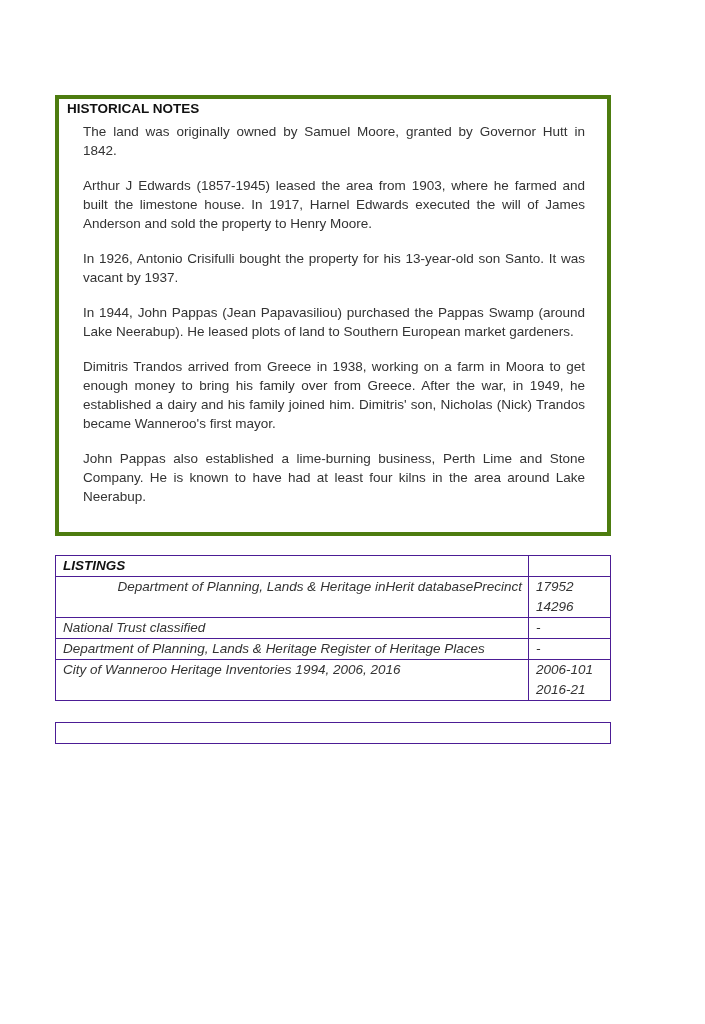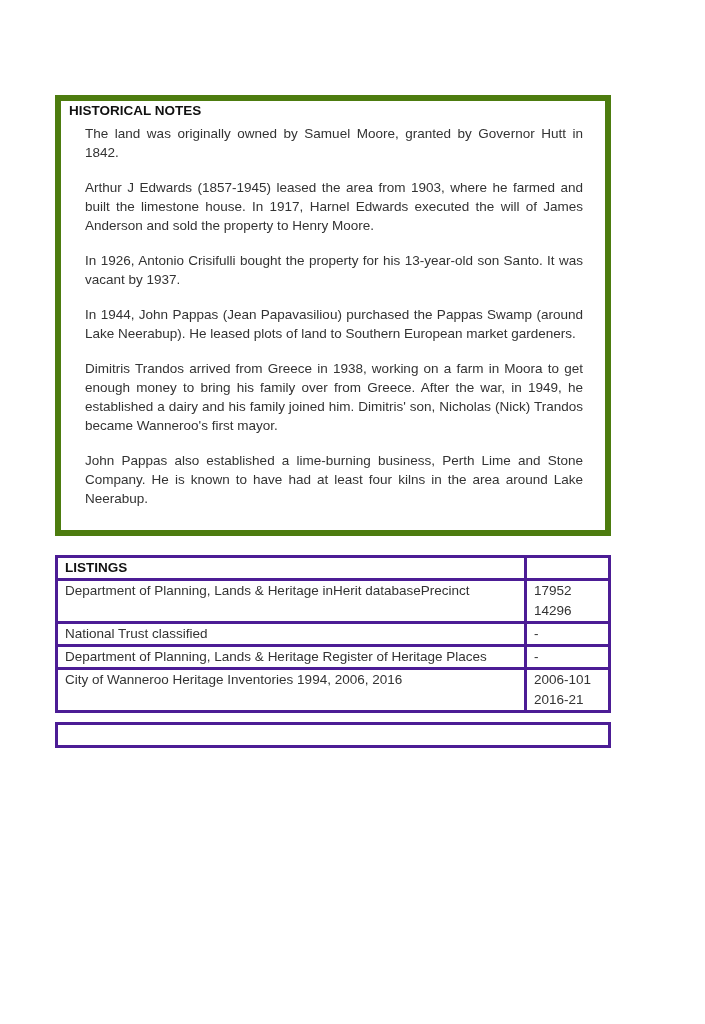--- a/index.html
+++ b/index.html
@@ -1,25 +1,25 @@
 <!DOCTYPE html>
 <html><head>
 <meta charset="utf-8">
 <style>
   html, body { margin: 0; padding: 0; background: #ffffff; }
   body { width: 705px; height: 1024px; position: relative; font-family: "Liberation Sans", sans-serif; color: #2a2a2a; }
-  .box { position: absolute; left: 55px; width: 556px; border: 6px solid #4d7c0f; box-sizing: border-box; }
+  .box { position: absolute; left: 55px; width: 556px; border: 4px solid #4d7c0f; box-sizing: border-box; }
   #hist { top: 95px; height: 441px; padding: 0 6px 0 8px; }
   .h { font-weight: bold; font-size: 13.5px; line-height: 18px; margin-top: 1px; color: #111; }
   .p { font-size: 13.5px; line-height: 19px; text-align: justify; margin: 16px; margin-top: 4px; color: #333; }
   table { position: absolute; left: 55px; width: 556px; border-collapse: collapse; font-size: 13.5px; color: #333; }
-  td { border: 3px solid #4c1d95; padding: 0 0 0 7px; vertical-align: top; line-height: 20px; }
+  td { border: 1px solid #4c1d95; padding: 0 0 0 7px; vertical-align: top; line-height: 20px; font-style: italic; }
   td.c2 { width: 74px; }
   .bold { font-weight: bold; color: #111; }
-  .row-inline { display: flex; justify-content: flex-start; padding-right: 6px; }
+  .row-inline { display: flex; justify-content: flex-end; padding-right: 6px; }
   .stack span { display: block; }
 </style>
 </head>
 <body>
 
 <div class="box" id="hist">
   <div class="h">HISTORICAL NOTES</div>
   <p class="p">The land was originally owned by Samuel Moore, granted by Governor Hutt in 1842.</p>
   <p class="p">Arthur J Edwards (1857-1945) leased the area from 1903, where he farmed and built the limestone house.  In 1917, Harnel Edwards executed the will of James Anderson and sold the property to Henry Moore.</p>
   <p class="p">In 1926, Antonio Crisifulli bought the property for his 13-year-old son Santo.  It was vacant by 1937.</p>

